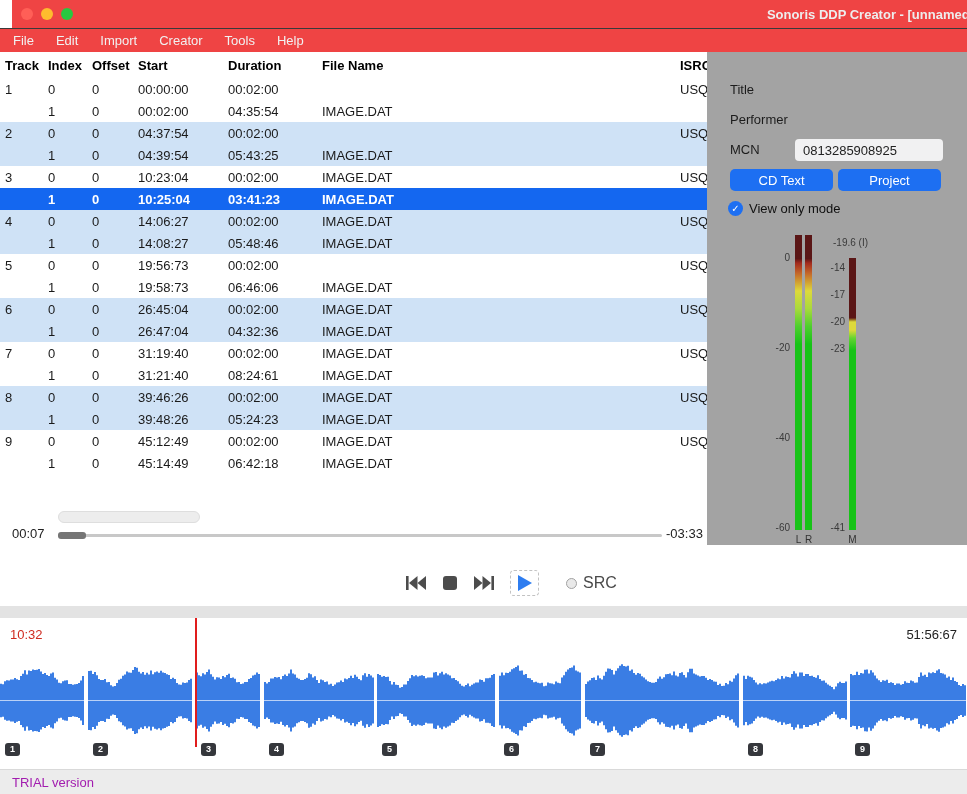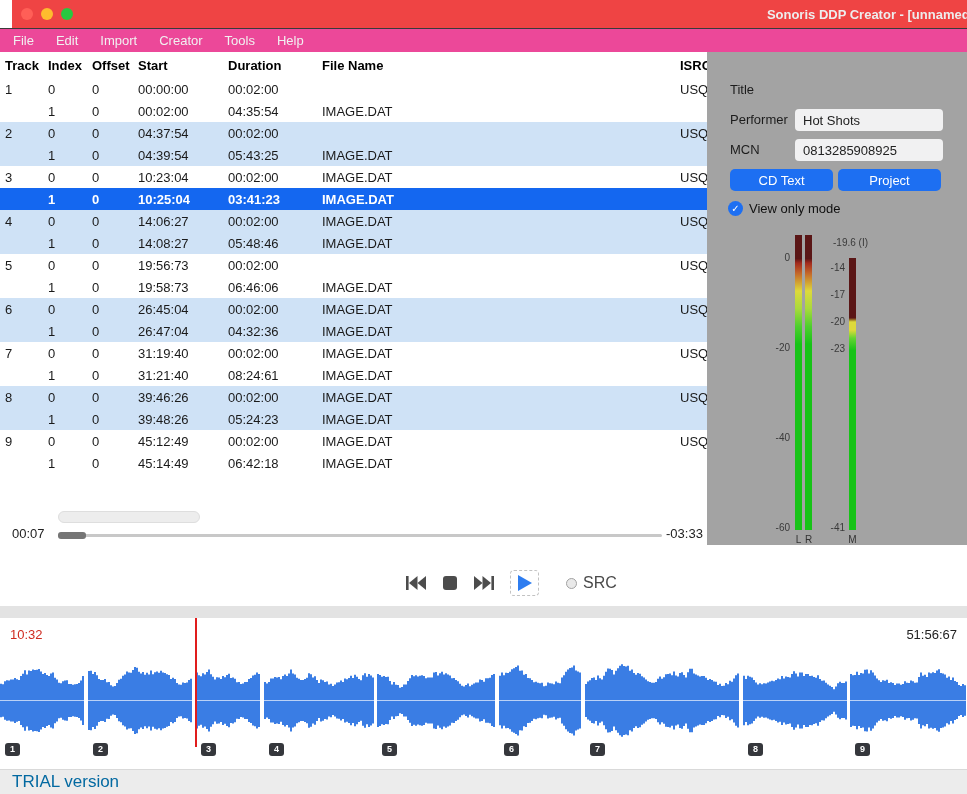--- a/index.html
+++ b/index.html
@@ -10,21 +10,21 @@
   
   .titlebar{position:absolute;top:0;left:12px;width:100%;height:28px;background:#ef4444;display:flex;align-items:center;justify-content:flex-end}
   .lights{position:absolute;left:9px;top:8px;display:flex;gap:8px}
   .light{width:12px;height:12px;border-radius:50%;display:inline-block}
   .light.red{background:var(--traffic-red,#ff5f57)}
   .light.yellow{background:var(--traffic-yellow,#febc2e)}
   .light.green{background:var(--traffic-green,#28c840)}
   .wtitle{color:#ededed;font-size:13px;font-weight:bold}
 
   
-  .menubar{position:absolute;top:28px;left:0;width:100%;height:24px;background:#ec4899;border-top:1px solid #3a3a3a;display:flex;align-items:center;padding-left:2px}
+  .menubar{position:absolute;top:28px;left:0;width:100%;height:24px;background:#ef4444;border-top:1px solid #3a3a3a;display:flex;align-items:center;padding-left:2px}
   .menu-item{color:#f1f1f1;font-size:13px;padding:0 11px;line-height:23px;cursor:default}
 
   
   .left-pane{position:absolute;top:52px;left:0;width:707px;height:493px;background:#fff;overflow:hidden}
   table.tracks{border-collapse:collapse;table-layout:fixed;width:735px;font-size:13px}
   .tracks col.c1{width:43px}.tracks col.c2{width:44px}.tracks col.c3{width:46px}
   .tracks col.c4{width:90px}.tracks col.c5{width:94px}.tracks col.c6{width:358px}.tracks col.c7{width:60px}
   .tracks th{text-align:left;font-weight:bold;color:#000;height:26px;padding:0 0 0 5px;white-space:nowrap;overflow:hidden}
   .tracks td{height:22px;padding:0 0 0 5px;color:#1a1a1a;white-space:nowrap;overflow:hidden}
   tr.shaded td{background:var(--row-shade,#cfe2f6)}
@@ -83,21 +83,21 @@
   .timeline{position:absolute;top:12px;left:0;width:100%;height:36px;background:#fff}
   .postime{position:absolute;left:10px;top:9px;font-size:13px;color:var(--position-red,#cf2b20)}
   .endtime{position:absolute;right:10px;top:9px;font-size:13px;color:#222}
   .wave{position:absolute;top:48px;left:0;width:100%;height:93px;background:#fff}
   .wseg{position:absolute;top:0;height:93px;overflow:hidden}
   .wtag{position:absolute;top:89px;height:13px;line-height:13px;padding:0 5px;background:#35373c;color:#fff;font-size:9px;font-weight:bold;border-radius:3px;z-index:4}
   .playhead{position:absolute;top:12px;width:2px;height:129px;background:var(--playhead-red,#e01d1d);z-index:5}
 
   
   .statusbar{position:absolute;top:769px;left:0;width:100%;height:25px;background:#ececec;border-top:1px solid #d9d9d9;display:flex;align-items:center;padding-left:12px}
-  .statusbar span{font-size:17px;color:#0369a1}
+  .statusbar span{font-size:13px;color:#a21caf}
 </style>
 </head>
 <body>
 
 <div class="window">
 
   <div class="titlebar">
     <div class="lights">
       <span class="light red"></span>
       <span class="light yellow"></span>
@@ -307,21 +307,20 @@
     <div class="seek">
       <div class="seek-track"></div>
       <div class="seek-fill"></div>
     </div>
     <span class="remaining">-03:33</span>
   </div>
 
   <div class="right-pane">
     <span class="flabel l1">Title</span>
     <span class="flabel l2">Performer</span>
-    <input class="field f2" value="Hot Shots" style="">
     <span class="flabel l3">MCN</span>
     <input class="field f3" value="0813285908925" style="">
 
     <button class="btn b1">CD Text</button>
     <button class="btn b2">Project</button>
 
     <div class="viewonly">
       <span class="vicon">✓</span>
       <span class="vlabel">View only mode</span>
     </div>

